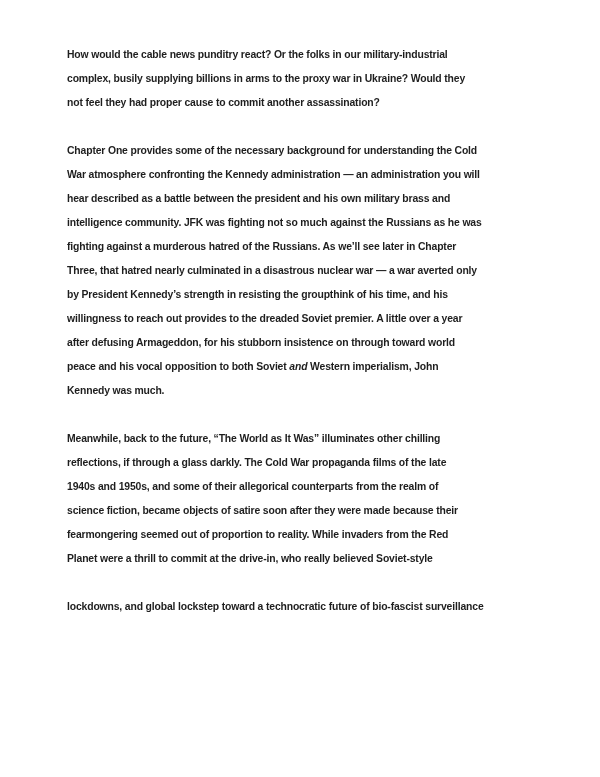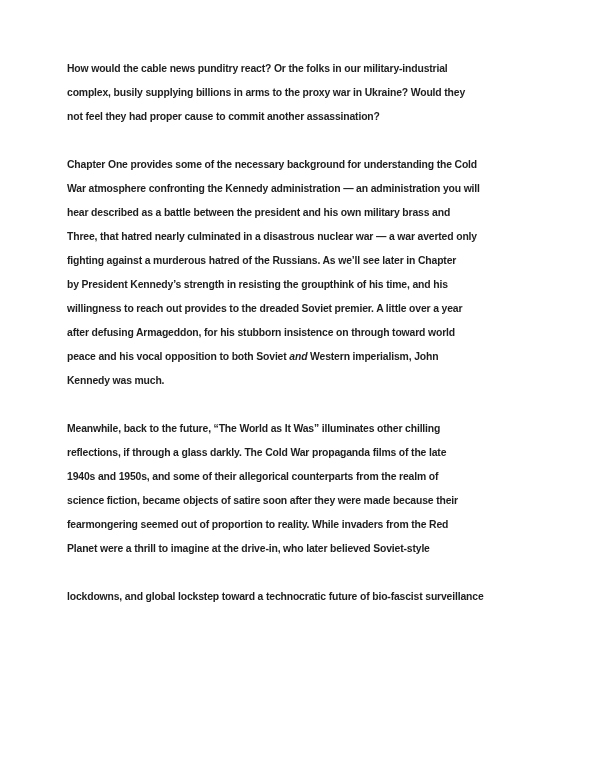--- a/index.html
+++ b/index.html
@@ -9,21 +9,21 @@
     }
     body {
       width: 600px;
       height: 777px;
       position: relative;
       overflow: hidden;
     }
     .page {
       position: absolute;
       left: 67px;
-      top: 60px;
+      top: 46px;
       width: 480px;
       color: #1e1e1e;
       font-family: "Liberation Sans", sans-serif;
       font-size: 10.4px;
       font-weight: bold;
       letter-spacing: -0.15px;
     }
     .para {
       margin: 0 0 24px 0;
     }
@@ -44,34 +44,35 @@
   <div class="para">
     <span class="line">How would the cable news punditry react? Or the folks in our military-industrial</span>
     <span class="line">complex, busily supplying billions in arms to the proxy war in Ukraine? Would they</span>
     <span class="line">not feel they had proper cause to commit another assassination?</span>
   </div>
 
   <div class="para">
     <span class="line">Chapter One provides some of the necessary background for understanding the Cold</span>
     <span class="line">War atmosphere confronting the Kennedy administration — an administration you will</span>
     <span class="line">hear described as a battle between the president and his own military brass and</span>
+    <span class="line">intelligence community. JFK was fighting not so much against the Russians as he was</span>
+    <span class="line">fighting against a murderous hatred of the Russians. As we’ll see later in Chapter</span>
     <span class="line">Three, that hatred nearly culminated in a disastrous nuclear war — a war averted only</span>
-    <span class="line">fighting against a murderous hatred of the Russians. As we’ll see later in Chapter</span>
     <span class="line">by President Kennedy’s strength in resisting the groupthink of his time, and his</span>
     <span class="line">willingness to reach out provides to the dreaded Soviet premier. A little over a year</span>
     <span class="line">after defusing Armageddon, for his stubborn insistence on through toward world</span>
     <span class="line"><span>peace and his vocal opposition to both Soviet </span><em>and</em><span> Western imperialism, John</span></span>
     <span class="line">Kennedy was much.</span>
   </div>
 
   <div class="para">
     <span class="line">Meanwhile, back to the future, “The World as It Was” illuminates other chilling</span>
     <span class="line">reflections, if through a glass darkly. The Cold War propaganda films of the late</span>
     <span class="line">1940s and 1950s, and some of their allegorical counterparts from the realm of</span>
     <span class="line">science fiction, became objects of satire soon after they were made because their</span>
     <span class="line">fearmongering seemed out of proportion to reality. While invaders from the Red</span>
-    <span class="line">Planet were a thrill to imagine at the drive-in, who later believed Soviet-style</span>
+    <span class="line">Planet were a thrill to commit at the drive-in, who really believed Soviet-style</span>
   </div>
 
   <div class="para">
     <span class="line">lockdowns, and global lockstep toward a technocratic future of bio-fascist surveillance</span>
   </div>
 </div>
 
 </body></html>

